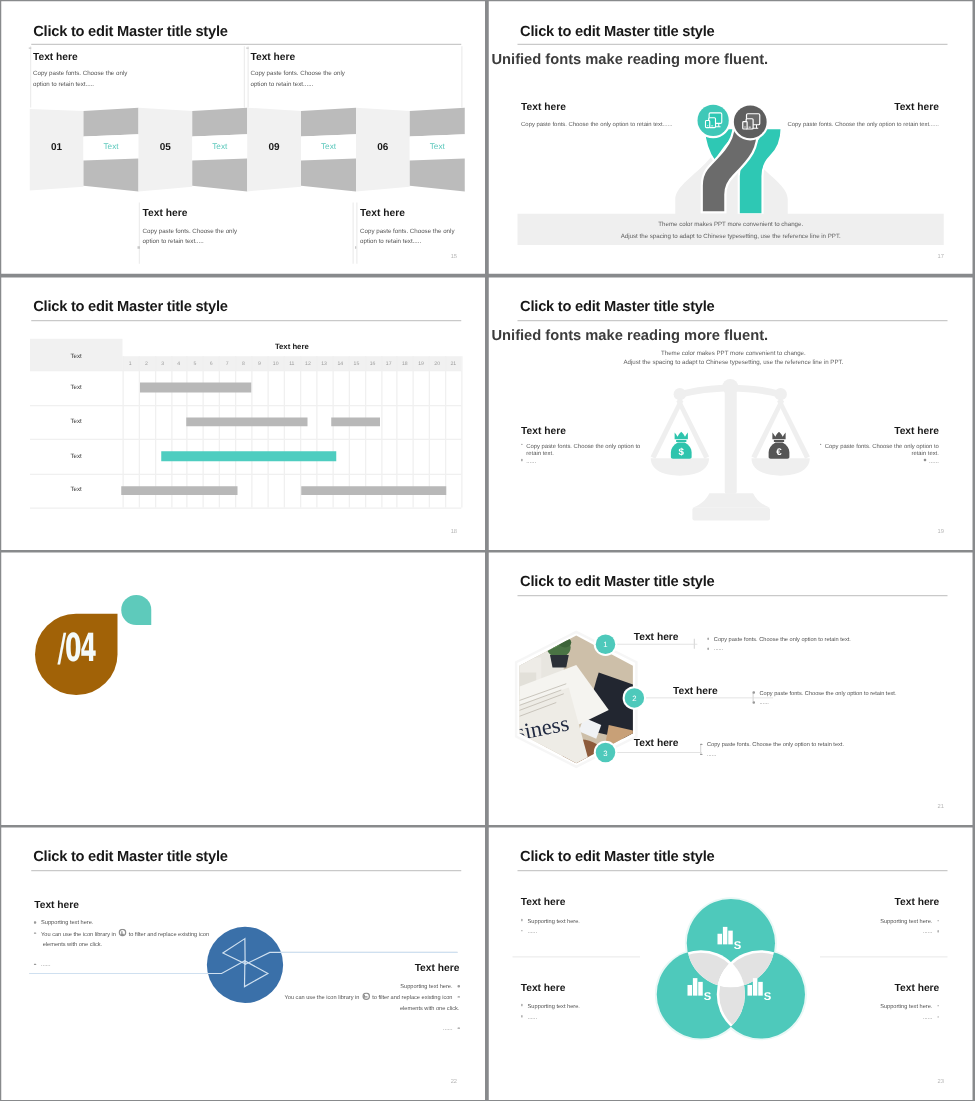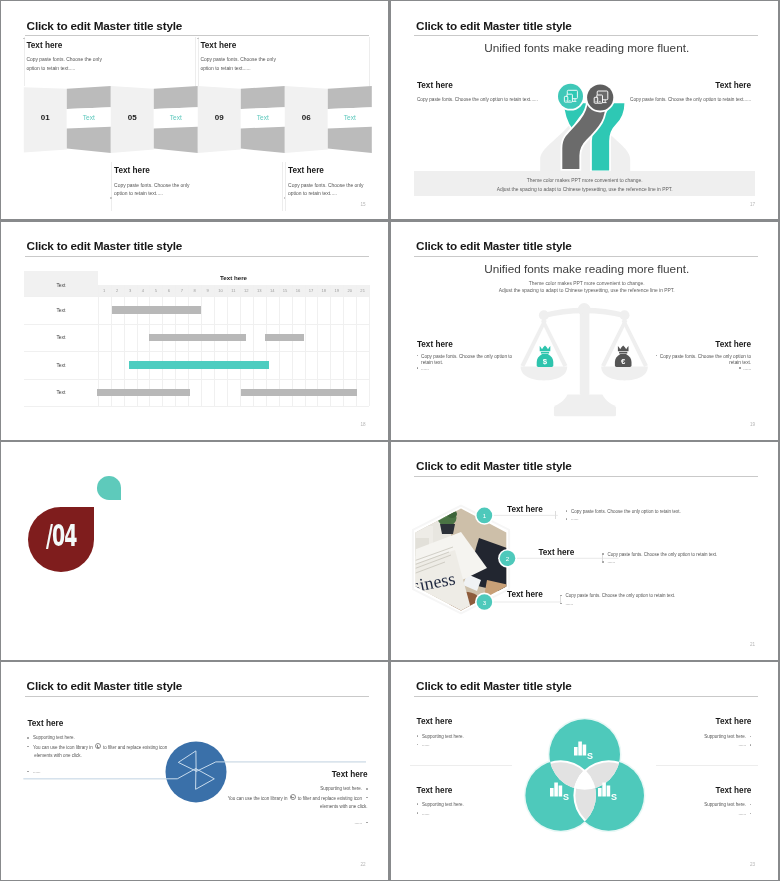--- a/index.html
+++ b/index.html
@@ -11,22 +11,22 @@
   .s-r0{top:1px;} .s-r1{top:221.5px;} .s-r2{top:441.5px;} .s-r3{top:661.5px;}
 
   
   .title{position:absolute;left:25.6px;top:17.6px;font-size:11.75px;font-weight:bold;
          color:#181818;letter-spacing:-.2px;white-space:nowrap;}
   .title-rule{position:absolute;left:23.8px;top:34px;width:344px;height:1px;background:#c9c9c9;}
   .pgnum{position:absolute;left:359.5px;top:200.5px;font-size:4.6px;color:#b5b5b5;}
   .phbox{position:absolute;border-left:.6px solid #ededed;border-right:.6px solid #ededed;}
   .phdot{position:absolute;width:1.6px;height:1.6px;background:#c8c8c8;}
 
-  .subtitle{position:absolute;font-size:11.5px;color:#3f3f3f;text-align:center;
-            left:2.7px;width:387px;font-weight:normal;}
+  .subtitle{position:absolute;font-size:11.5px;color:#3f3f3f;
+            left:2.7px;width:387px;font-weight:bold;}
   .bl{position:relative;padding-left:5.5px;}
   .bl:before{content:"";position:absolute;left:0;top:2.6px;width:1.5px;height:1.5px;
              background:#9a9a9a;border-radius:50%;}
 
   svg{display:block;}
 
   
   .step-num{position:absolute;top:112.3px;font-size:8px;font-weight:bold;color:#1a1a1a;}
   .step-lbl{position:absolute;top:113.3px;font-size:6.6px;color:#5ec9bd;}
   .co{position:absolute;width:172px;}
@@ -64,22 +64,22 @@
          line-height:0;font-size:0;}
   .s7-ic:before{content:"";position:absolute;left:.9px;top:.9px;width:1.6px;height:1.6px;
          border-left:.5px solid #8e8e8e;border-bottom:.5px solid #8e8e8e;}
 
   
   .s6-h{position:absolute;font-size:8.2px;font-weight:bold;color:#1a1a1a;}
   .s6-b{position:absolute;font-size:4.5px;color:#555;line-height:7.9px;}
   .s6-tick{position:absolute;width:.7px;height:7.5px;background:#dcdcdc;}
 
   
-  .drop-big{position:absolute;left:27.1px;top:65px;width:66.4px;height:65.7px;
-            background:#7f1d1d;border-radius:50% 0 50% 50%;}
+  .drop-big{position:absolute;left:27.1px;top:49px;width:66.4px;height:65.7px;
+            background:#a16207;border-radius:50% 0 50% 50%;}
   .drop-num{position:absolute;left:0;right:0;top:10.4px;text-align:center;
             font-family:"DejaVu Sans",sans-serif;font-stretch:condensed;
             font-weight:bold;font-size:31px;color:#f4faf9;letter-spacing:-1.5px;
             transform:scaleX(.68);transform-origin:center;}
   .drop-small{position:absolute;left:95.7px;top:34.1px;width:24.8px;height:24.4px;
               background:#5ecabb;border-radius:50% 50% 0 50%;}
   .sec-txt{position:absolute;left:130.4px;top:82.3px;}
   .sec-h{font-size:10.3px;font-weight:bold;color:#1a1a1a;letter-spacing:-.1px;}
   .sec-b{font-size:4.72px;color:#555;}
   .sec-b1{margin-top:5.2px;}

